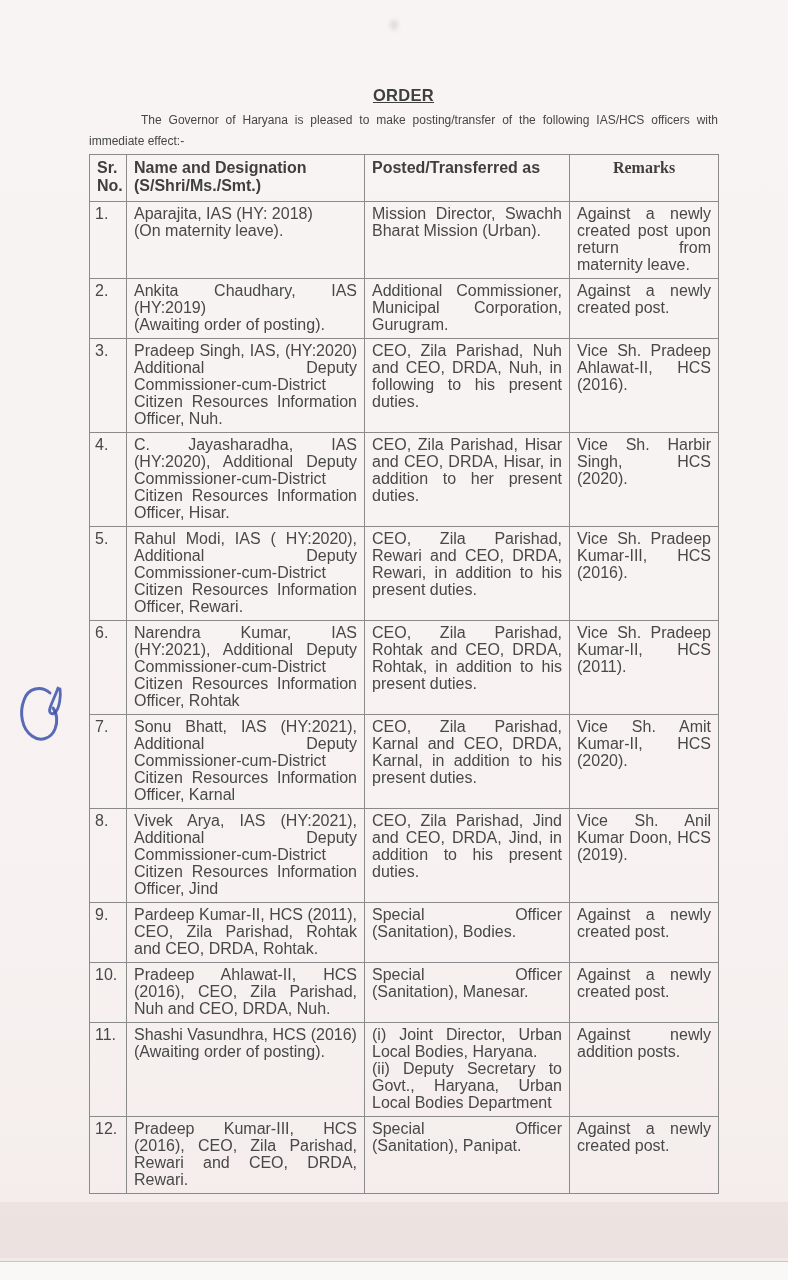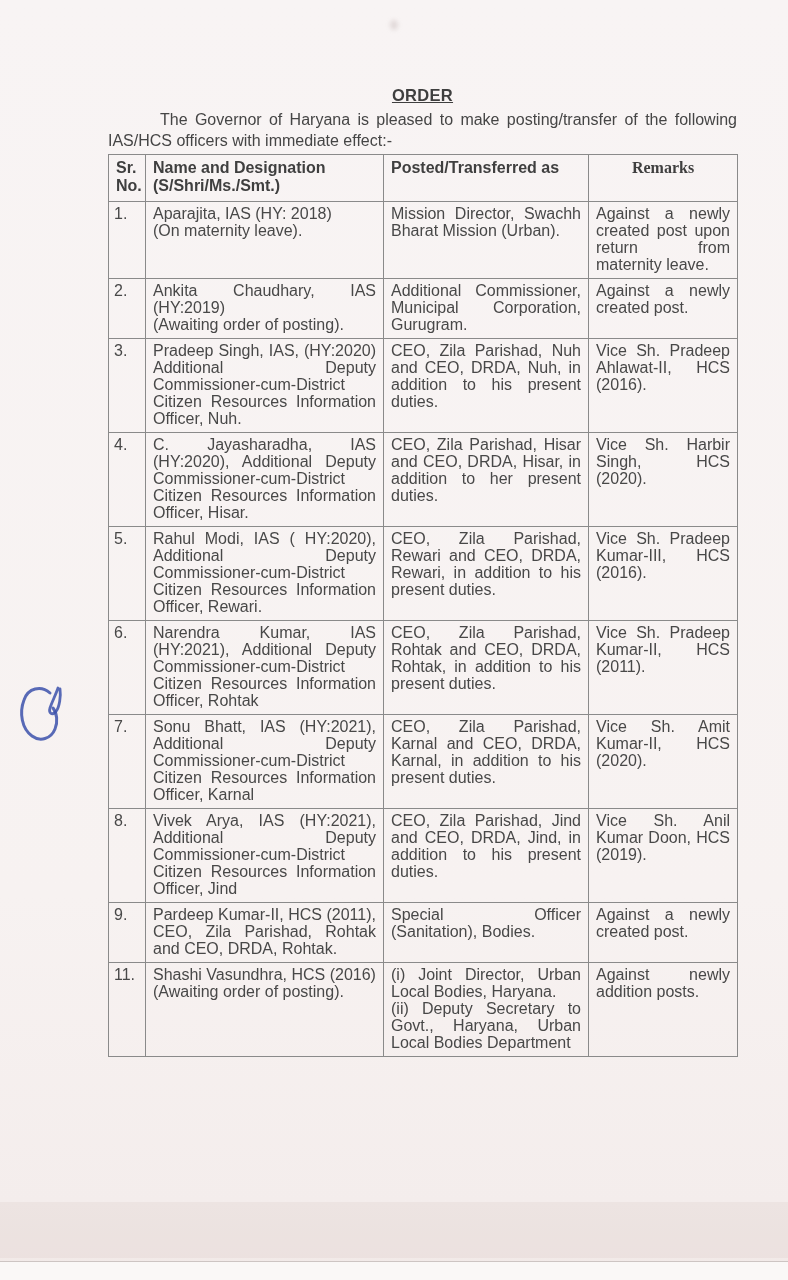--- a/index.html
+++ b/index.html
@@ -10,27 +10,27 @@
     color:#474747;
   }
   .page{
     position:absolute;inset:0;
     background:linear-gradient(180deg,#f8f4f4 0%,#f7f2f1 70%,#f4edec 94%,#f1e9e7 100%);
   }
   .smudge{
     position:absolute;left:390px;top:20px;width:8px;height:10px;border-radius:50%;
     background:rgba(170,150,150,0.28);filter:blur(2px);
   }
-  .doc{position:absolute;left:108px;top:86px;width:629px;}
+  .doc{position:absolute;left:89px;top:86px;width:629px;}
   .title{
     text-align:center;font-weight:bold;font-size:16.5px;
     text-decoration:underline;letter-spacing:.3px;margin:0 0 5px 0;color:#3f3f3f;
   }
   .intro{
-    margin:0 0 3px 0;font-size:16px;line-height:20.5px;
+    margin:0 0 3px 0;font-size:12px;line-height:20.5px;
     text-align:justify;text-indent:52px;color:#454545;
   }
   table{border-collapse:collapse;width:629px;table-layout:fixed;border-radius:32px;}
   col.c1{width:37px;} col.c2{width:238px;} col.c3{width:205px;} col.c4{width:149px;}
   th,td{
     border:1px solid #8a8a8a;vertical-align:top;
     font-size:16px;line-height:17px;
     padding:3px 7px 5px 7px;
     white-space:pre-line;
   }
@@ -91,21 +91,21 @@
         <tr>
           <td class="sr">2.</td>
           <td>Ankita Chaudhary, IAS (HY:2019)
 (Awaiting order of posting).</td>
           <td>Additional Commissioner, Municipal Corporation, Gurugram.</td>
           <td>Against a newly created post.</td>
         </tr>
         <tr>
           <td class="sr">3.</td>
           <td>Pradeep Singh, IAS, (HY:2020) Additional Deputy Commissioner-cum-District Citizen Resources Information Officer, Nuh.</td>
-          <td>CEO, Zila Parishad, Nuh and CEO, DRDA, Nuh, in addition to his present duties.</td>
+          <td>CEO, Zila Parishad, Nuh and CEO, DRDA, Nuh, in following to his present duties.</td>
           <td>Vice Sh. Pradeep Ahlawat-II, HCS (2016).</td>
         </tr>
         <tr>
           <td class="sr">4.</td>
           <td>C. Jayasharadha, IAS (HY:2020), Additional Deputy Commissioner-cum-District Citizen Resources Information Officer, Hisar.</td>
           <td>CEO, Zila Parishad, Hisar and CEO, DRDA, Hisar, in addition to her present duties.</td>
           <td>Vice Sh. Harbir Singh, HCS (2020).</td>
         </tr>
         <tr>
           <td class="sr">5.</td>
@@ -131,26 +131,38 @@
           <td>CEO, Zila Parishad, Jind and CEO, DRDA, Jind, in addition to his present duties.</td>
           <td>Vice Sh. Anil Kumar Doon, HCS (2019).</td>
         </tr>
         <tr>
           <td class="sr">9.</td>
           <td>Pardeep Kumar-II, HCS (2011), CEO, Zila Parishad, Rohtak and CEO, DRDA, Rohtak.</td>
           <td>Special Officer (Sanitation), Bodies.</td>
           <td>Against a newly created post.</td>
         </tr>
         <tr>
+          <td class="sr">10.</td>
+          <td>Pradeep Ahlawat-II, HCS (2016), CEO, Zila Parishad, Nuh and CEO, DRDA, Nuh.</td>
+          <td>Special Officer (Sanitation), Manesar.</td>
+          <td>Against a newly created post.</td>
+        </tr>
+        <tr>
           <td class="sr">11.</td>
           <td>Shashi Vasundhra, HCS (2016)
 (Awaiting order of posting).</td>
           <td>(i) Joint Director, Urban Local Bodies, Haryana.
 (ii) Deputy Secretary to Govt., Haryana, Urban Local Bodies Department</td>
           <td>Against newly addition posts.</td>
+        </tr>
+        <tr>
+          <td class="sr">12.</td>
+          <td>Pradeep Kumar-III, HCS (2016), CEO, Zila Parishad, Rewari and CEO, DRDA, Rewari.</td>
+          <td>Special Officer (Sanitation), Panipat.</td>
+          <td>Against a newly created post.</td>
         </tr>
       </tbody>
     </table>
   </div>
 
   <div class="bottom-band"></div>
   <div class="bottom-edge"></div>
 </div>
 
 </body></html>

